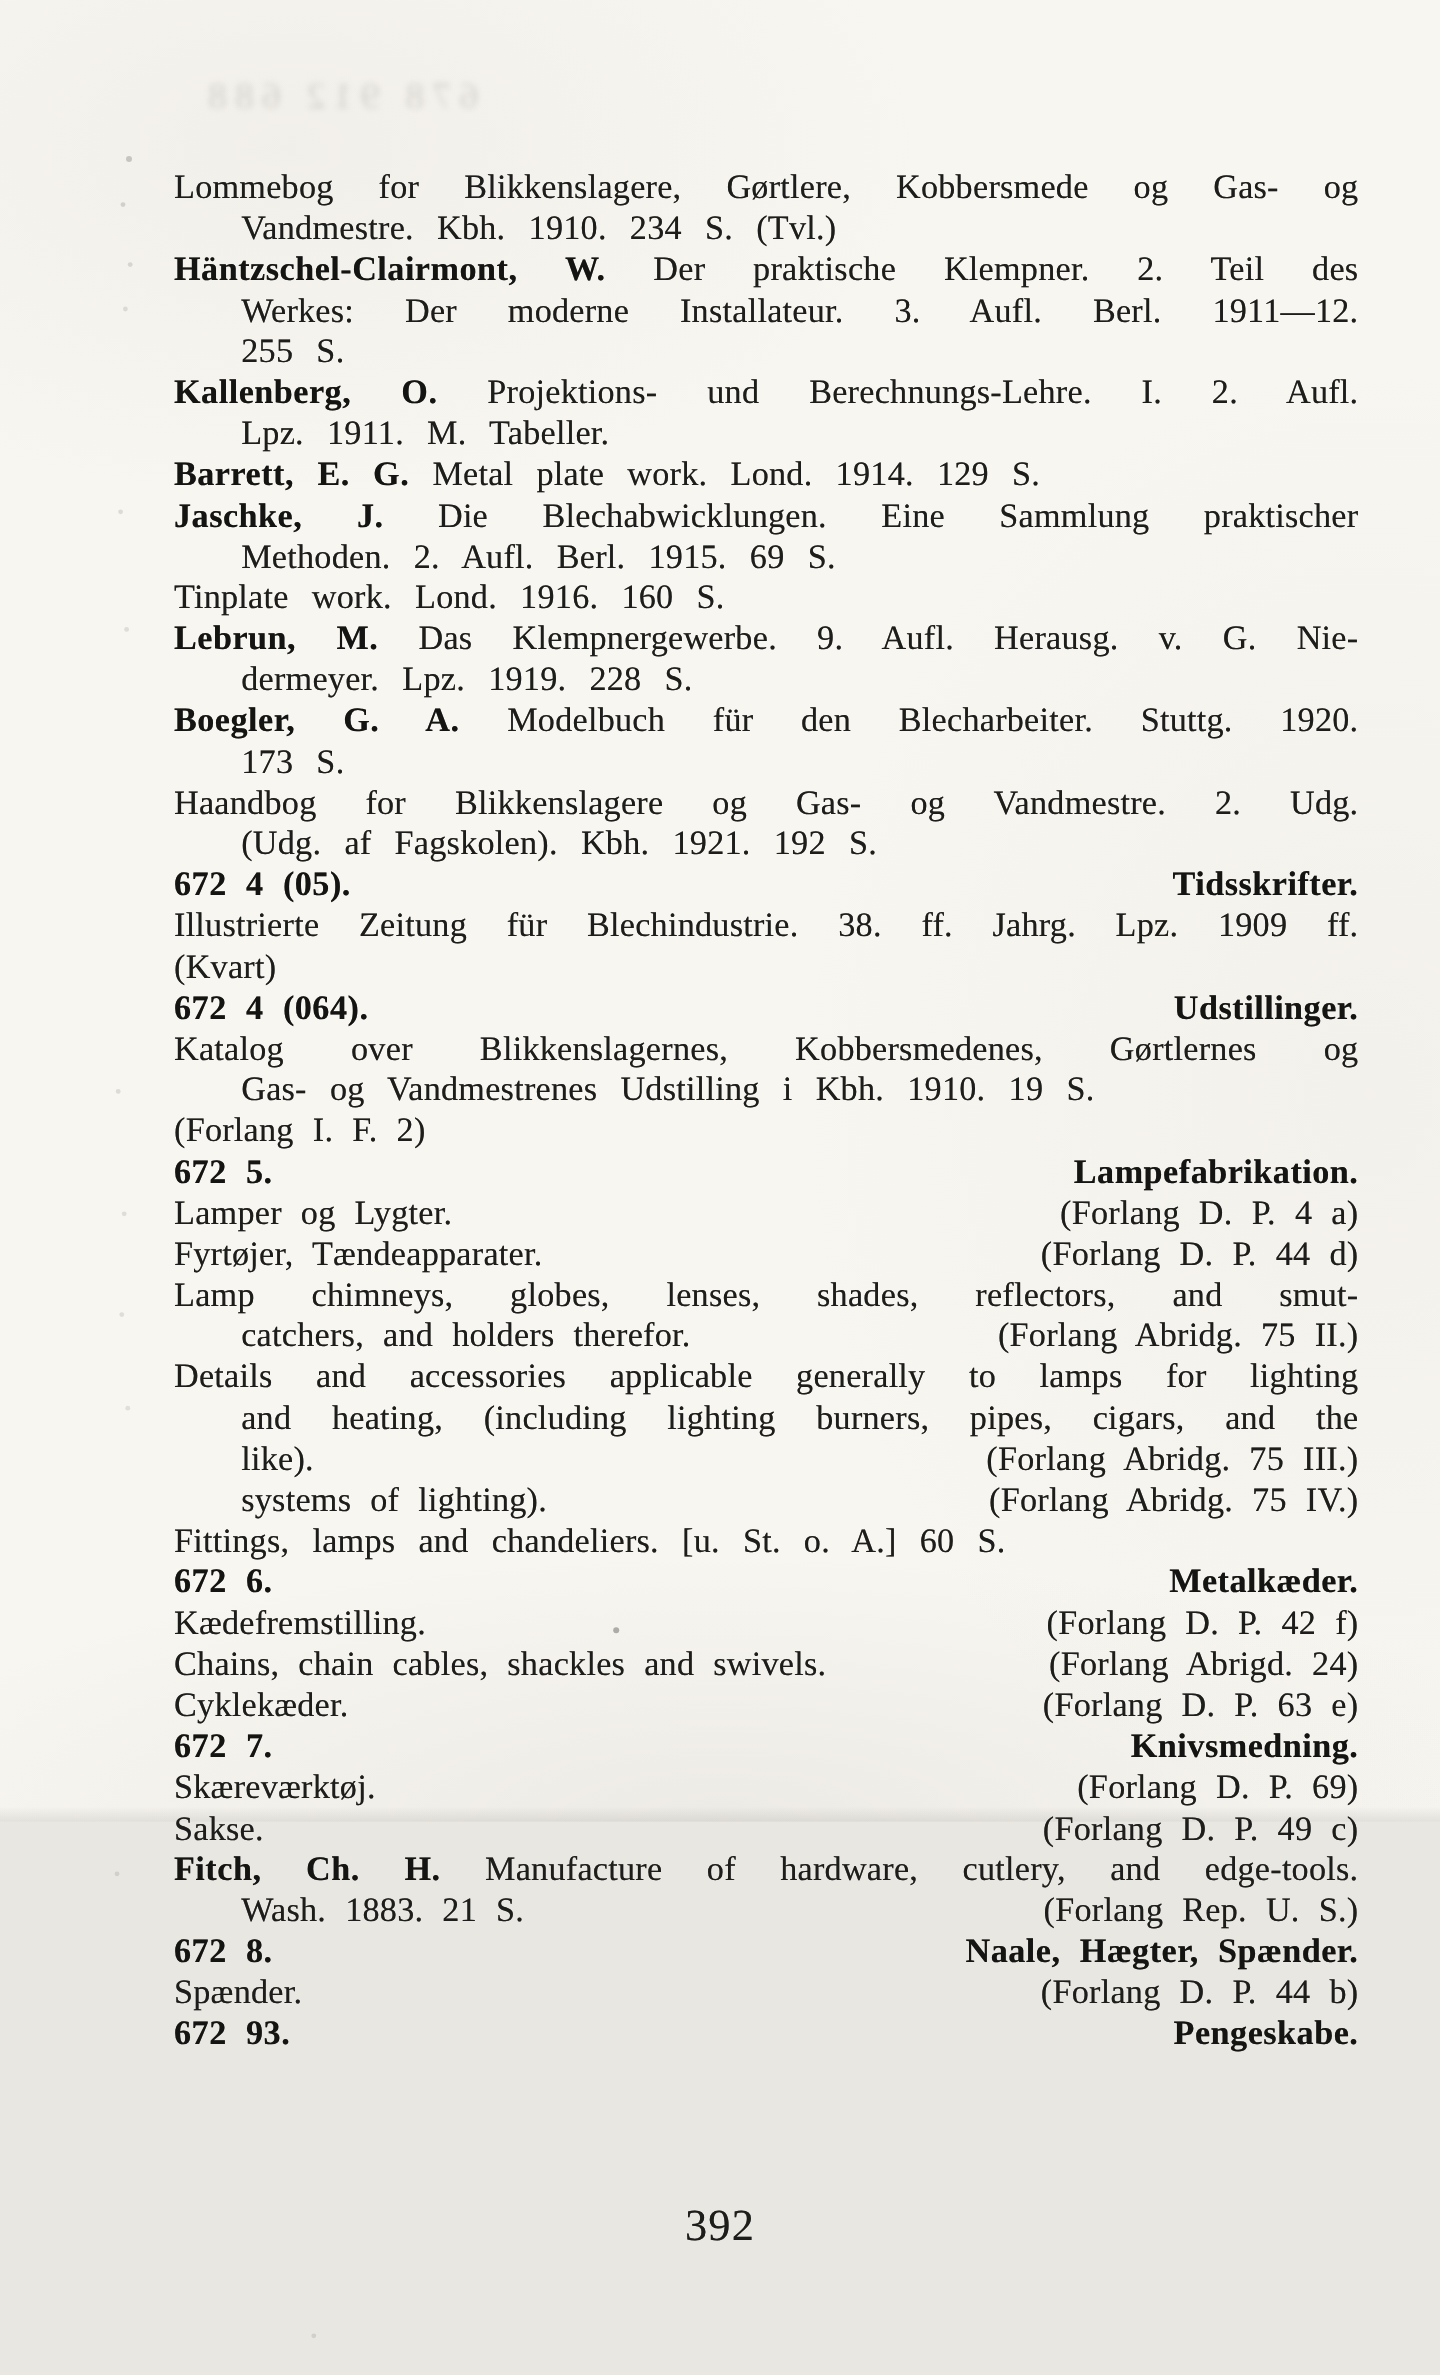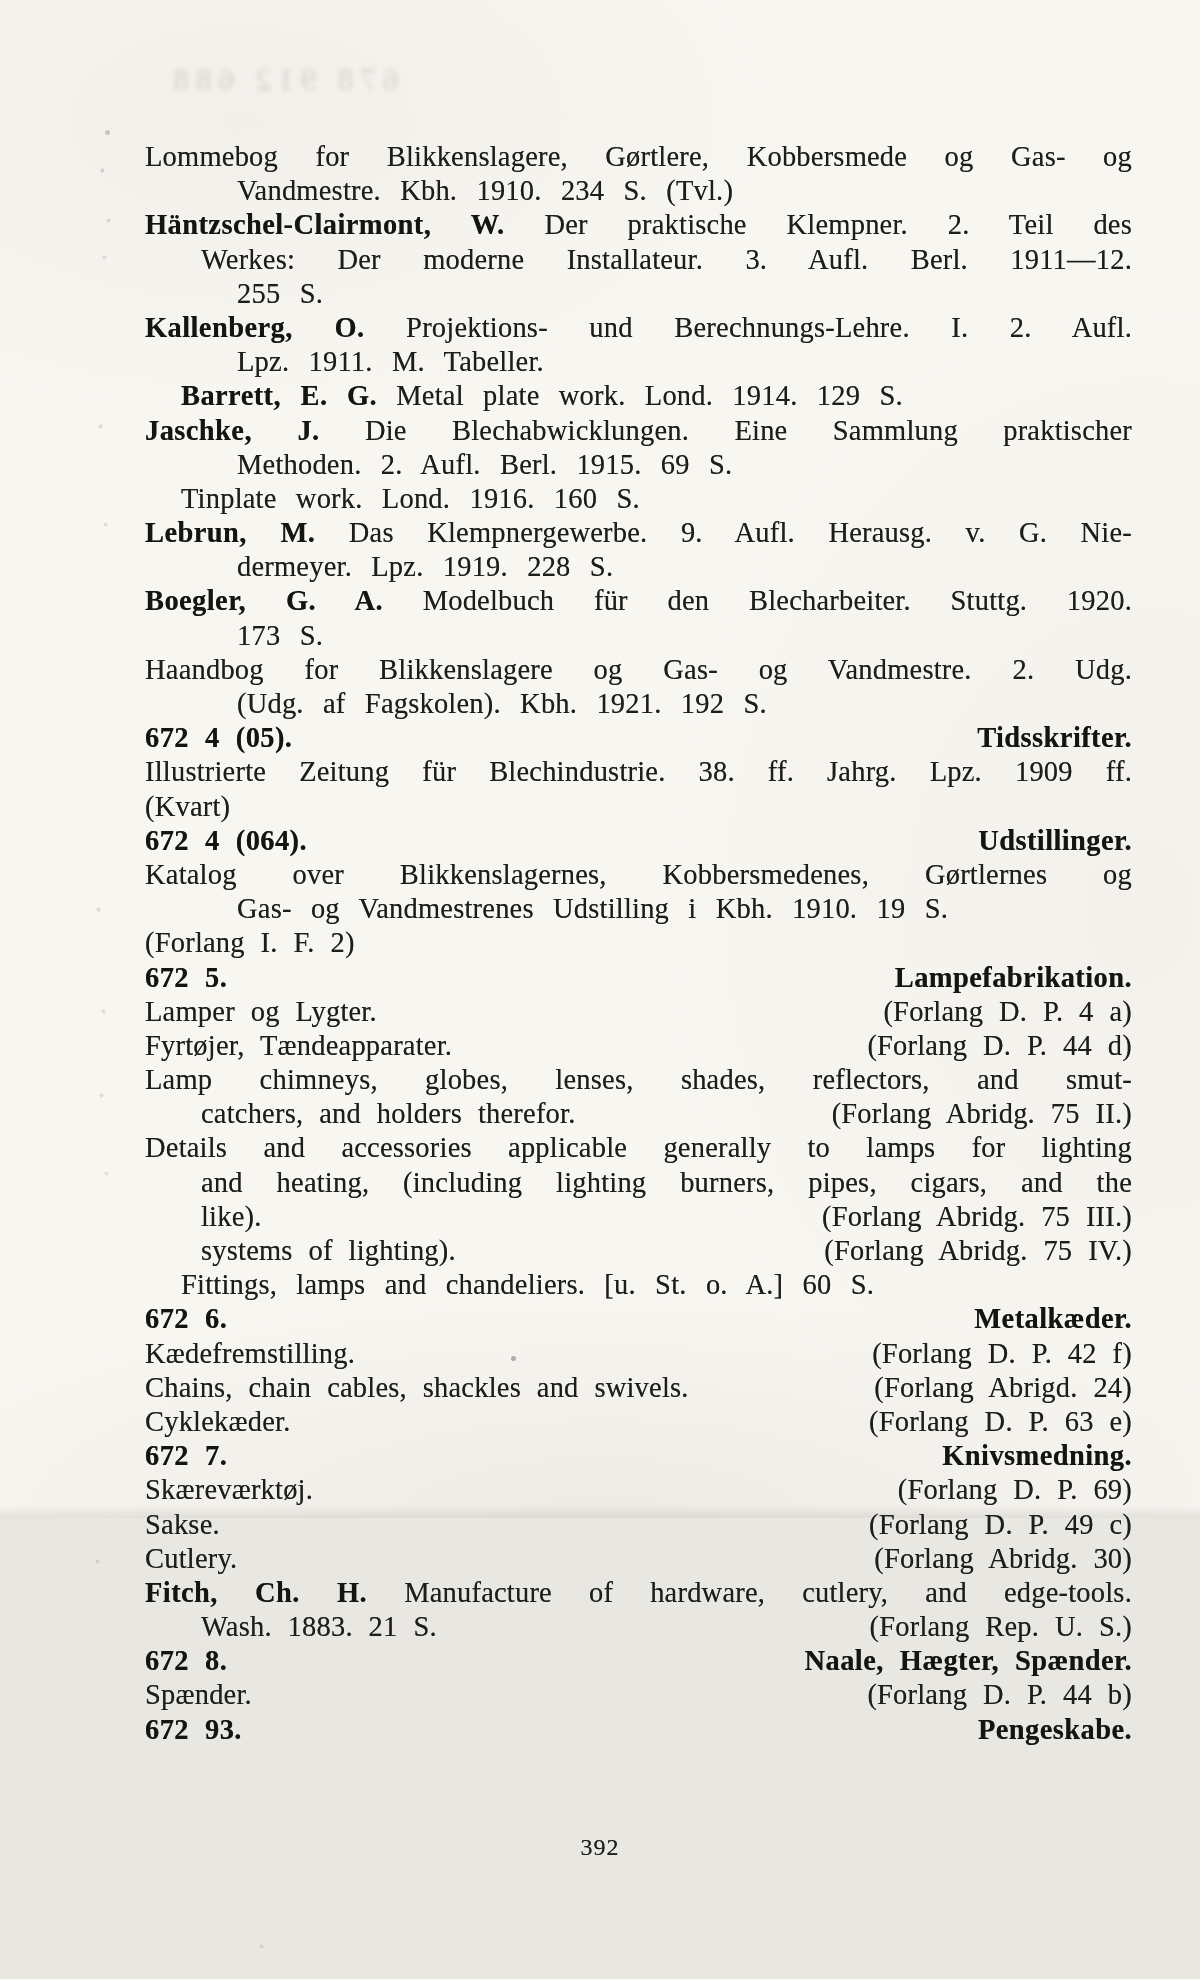--- a/index.html
+++ b/index.html
@@ -43,36 +43,36 @@
     letter-spacing: 0.2px;
     white-space: nowrap;
     text-shadow: 0 0 0.5px rgba(0,0,0,0.55);
   }
   .line.stretch {
     white-space: normal;
     text-align: justify;
     text-align-last: justify;
     word-spacing: 0.12em;
   }
-  .line.plain { text-align: left; word-spacing: 0.42em; margin-left: 36px; }
+  .line.plain { text-align: left; word-spacing: 0.42em; }
   .line.flex {
     display: flex;
     justify-content: space-between;
     word-spacing: 0.3em;
   }
   .line.rightonly { text-align: left; word-spacing: 0.3em; }
   .line.ind { padding-left: 56px; }
   .line.ind.stretch { padding-left: 56px; }
   .b { font-weight: bold; color: #141412; letter-spacing: 0.4px; }
   .right { white-space: nowrap; }
   .page-number {
     position: absolute;
     left: 0; top: 1834px; width: 1200px;
     text-align: center;
-    font-size: 24px;
+    font-size: 37px;
     letter-spacing: 1px;
     text-shadow: 0 0 0.5px rgba(0,0,0,0.55);
   }
   .specks {
     position: absolute;
     left: 0; top: 0; width: 3px; height: 3px;
     background: transparent;
     border-radius: 50%;
     box-shadow:
       106px 131px 0 1px rgba(40,40,38,0.22),
@@ -183,24 +183,20 @@
         <span class="right b">Knivsmedning.</span>
       </div>
       <div class="line flex">
         <span class="left"><span>Skæreværktøj.</span></span>
         <span class="right">(Forlang D. P. 69)</span>
       </div>
       <div class="line flex">
         <span class="left"><span>Sakse.</span></span>
         <span class="right">(Forlang D. P. 49 c)</span>
       </div>
-      <div class="line flex">
-        <span class="left"><span>Cutlery.</span></span>
-        <span class="right">(Forlang Abridg. 30)</span>
-      </div>
       <div class="line stretch"><span class="left"><span class="b">Fitch, Ch. H.</span><span> Manufacture of hardware, cutlery, and edge-tools.</span></span></div>
       <div class="line flex ind">
         <span class="left"><span>Wash. 1883. 21 S.</span></span>
         <span class="right">(Forlang Rep. U. S.)</span>
       </div>
       <div class="line flex">
         <span class="left"><span class="b">672 8.</span></span>
         <span class="right b">Naale, Hægter, Spænder.</span>
       </div>
       <div class="line flex">

